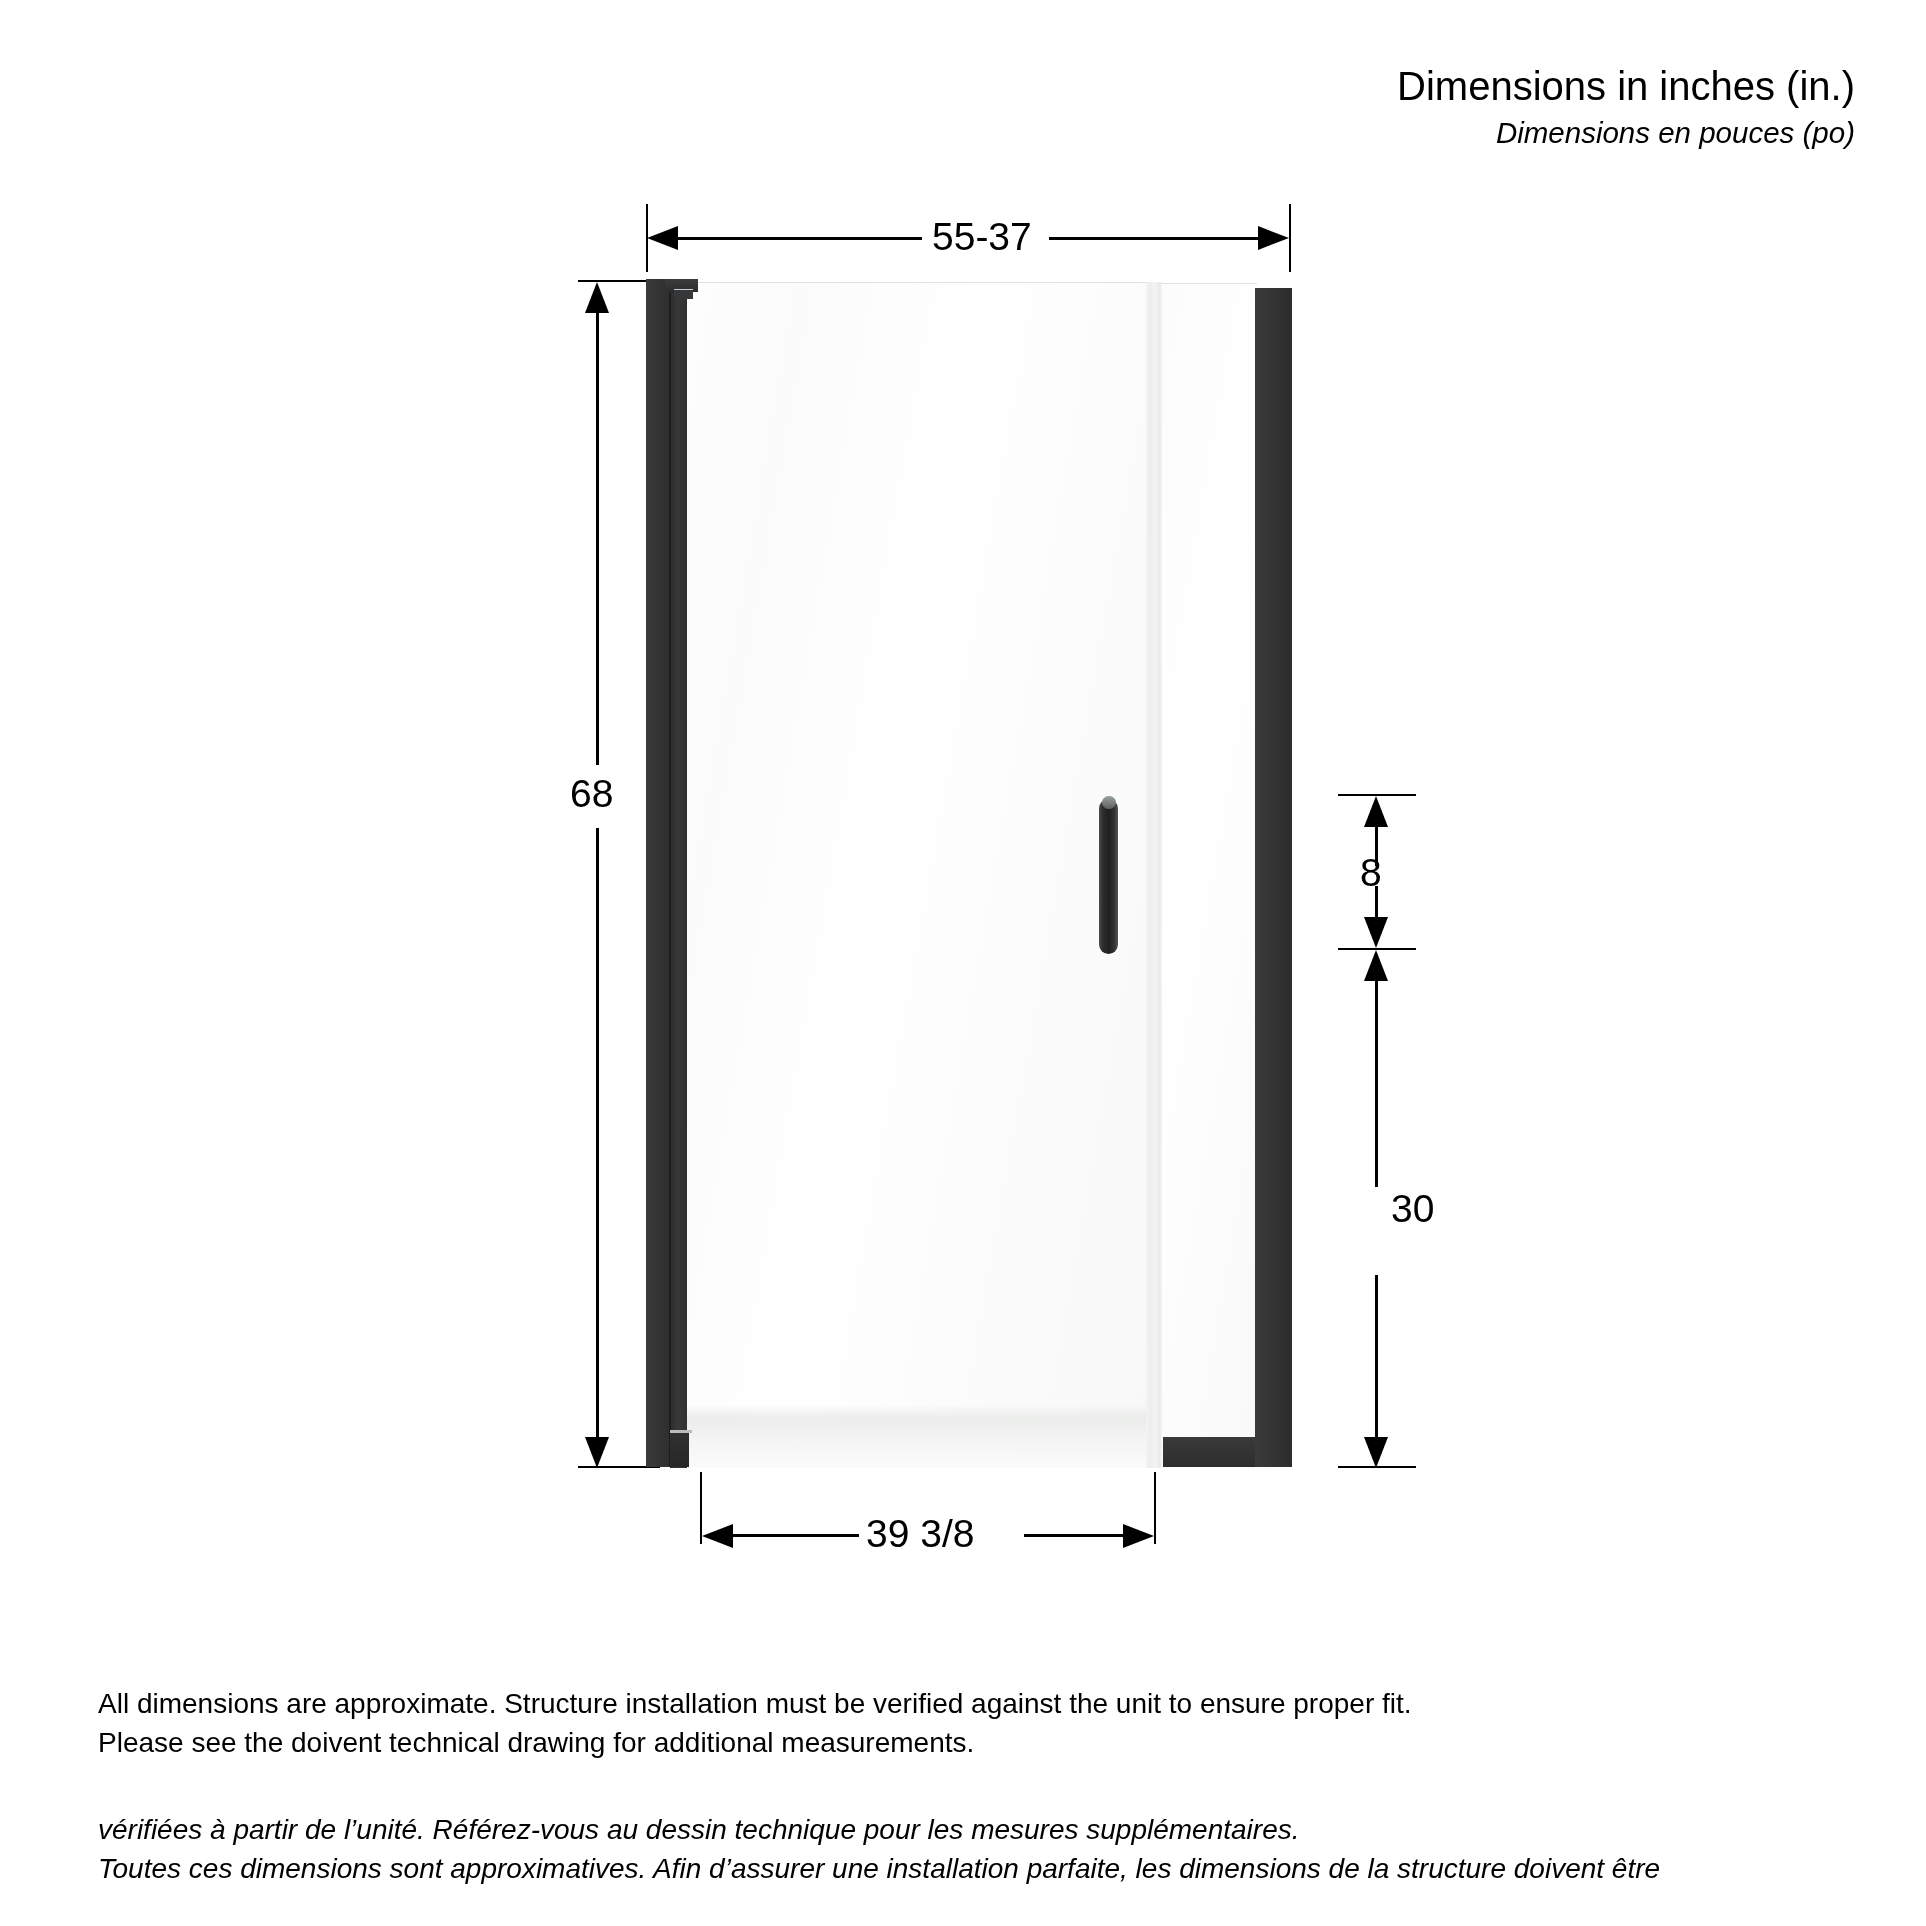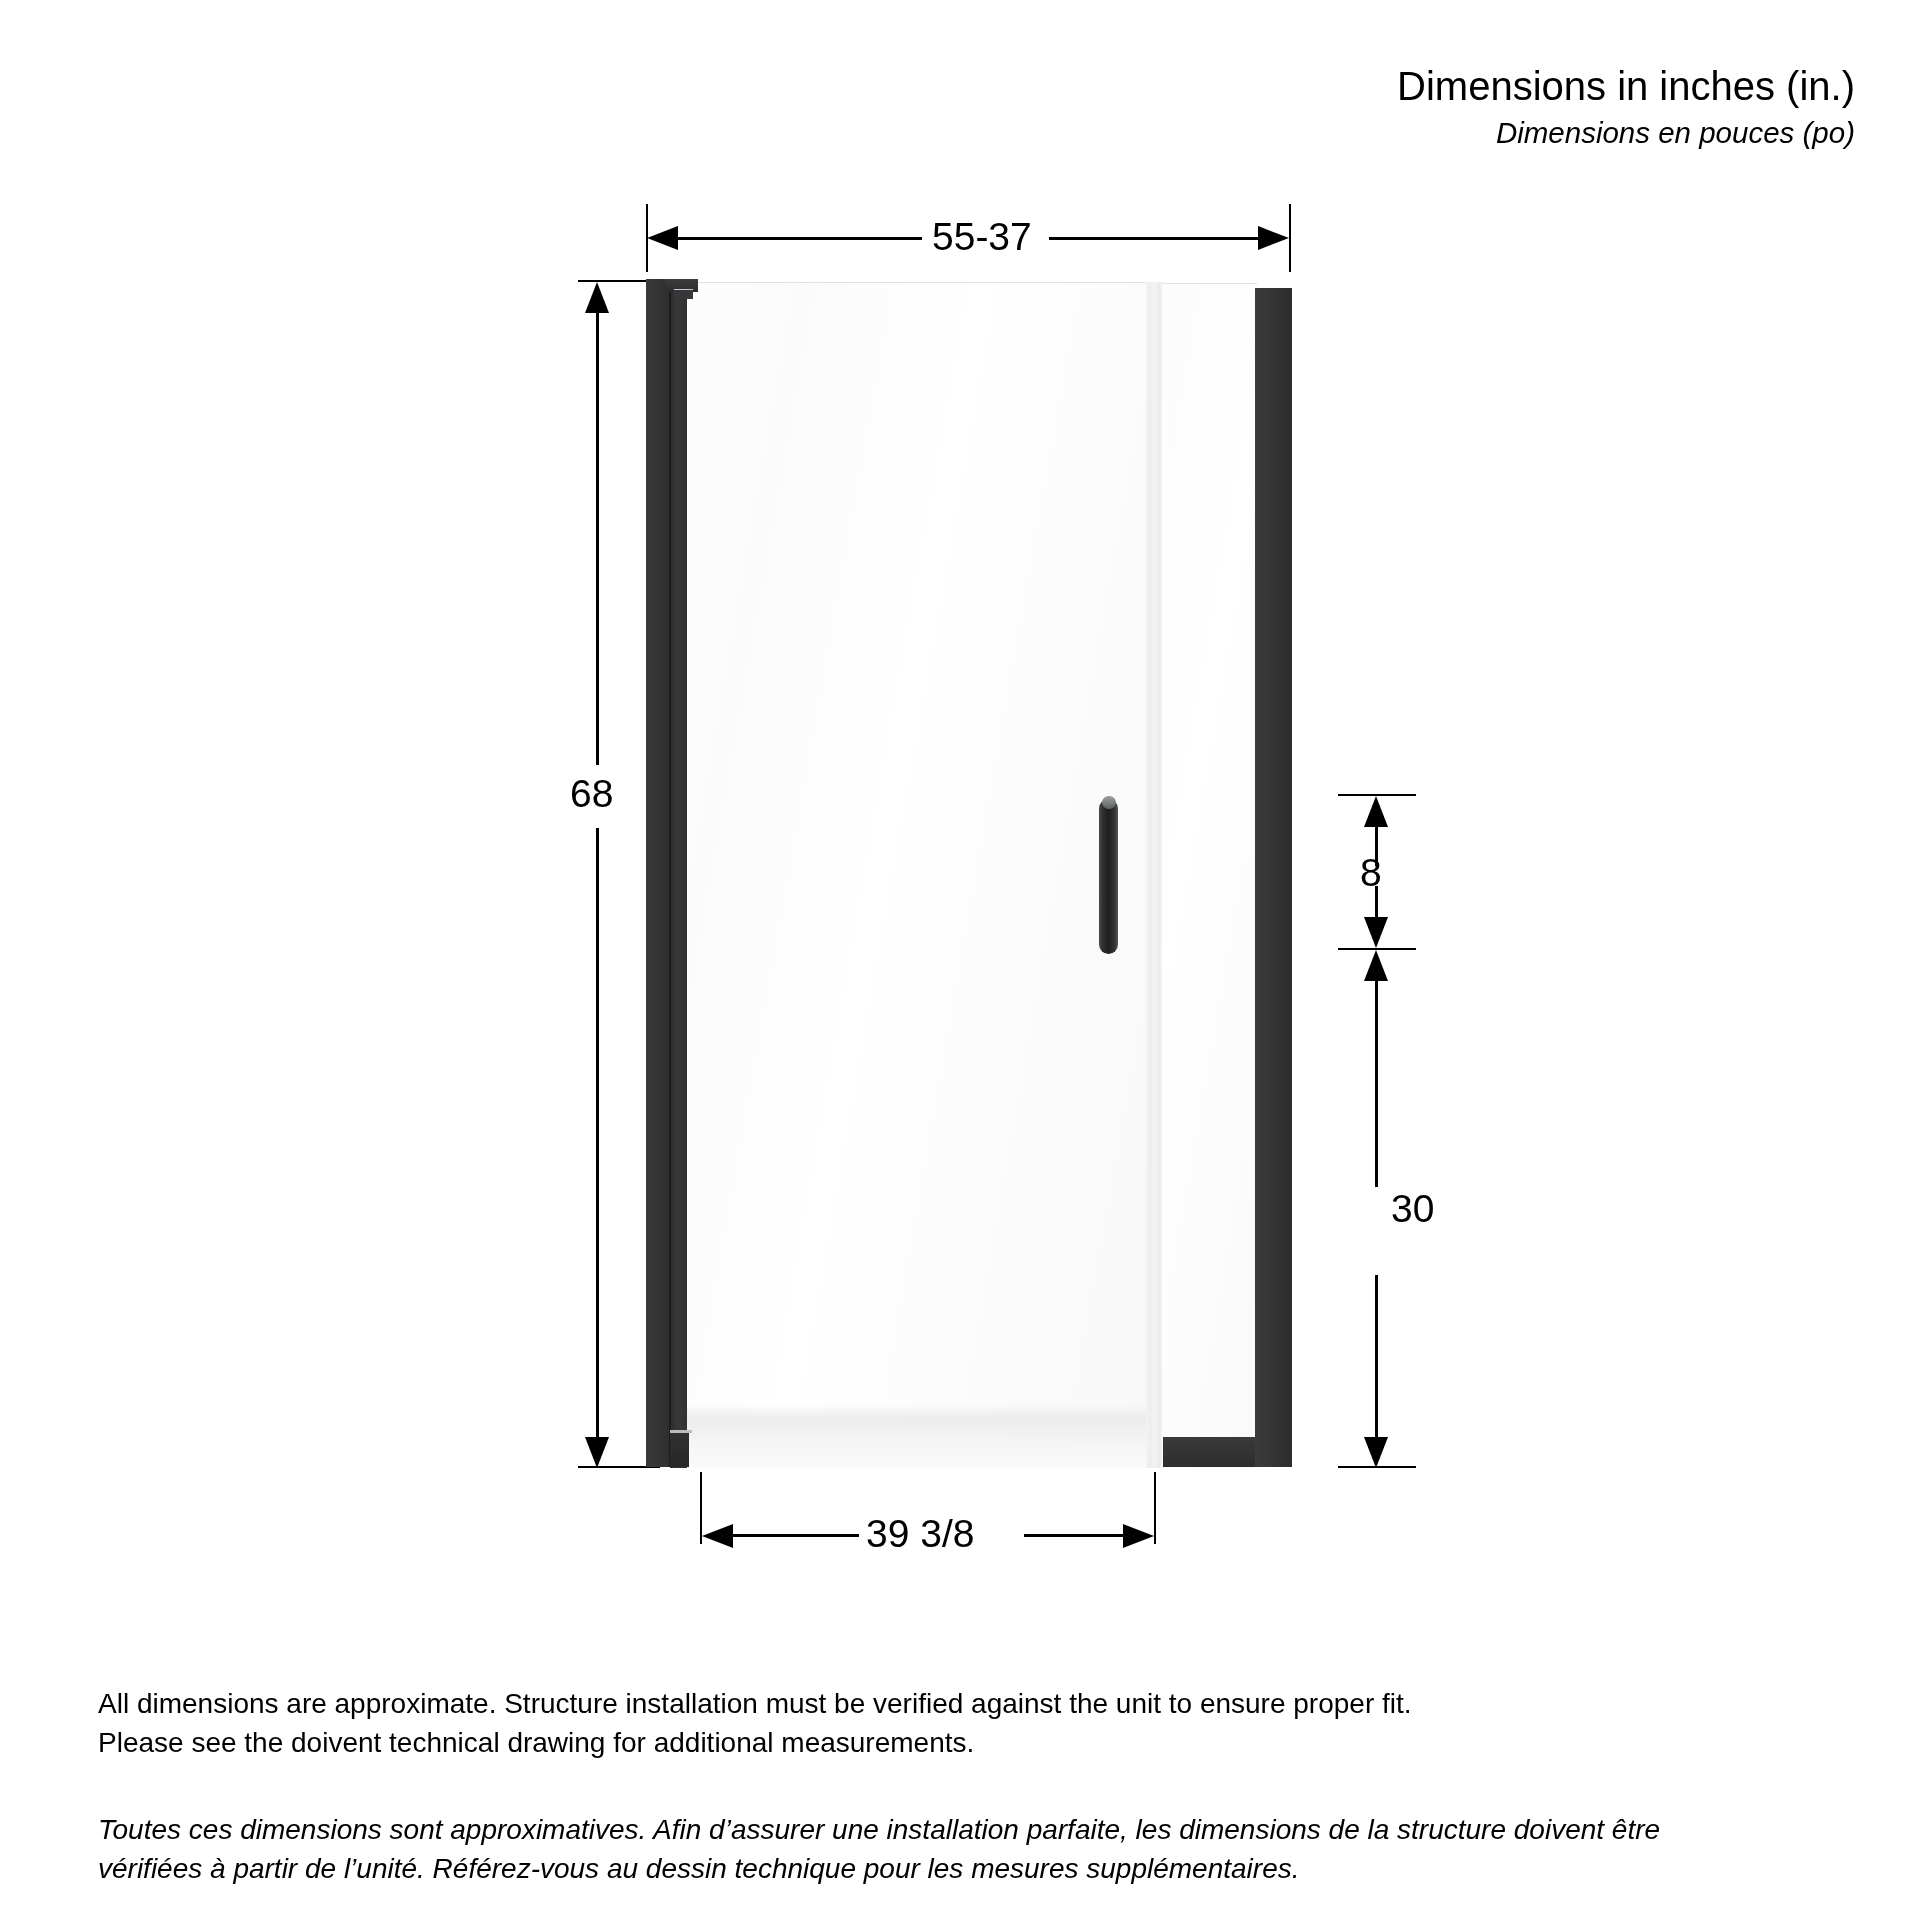--- a/index.html
+++ b/index.html
@@ -366,17 +366,17 @@
   <div class="dim-label" style="left:866px; top:1514px;">39 3/8</div>
 
 </div>
 
 <div id="footer-block">
   <div id="footer-note-en">
     <p class="footer-para">All dimensions are approximate. Structure installation must be verified against the unit to ensure proper fit.</p>
     <p class="footer-para">Please see the doivent technical drawing for additional measurements.</p>
   </div>
   <div id="footer-note-fr">
+    <p class="footer-para is-italic">vérifiées à partir de l’unité. Référez-vous au dessin technique pour les mesures supplémentaires.</p>
     <p class="footer-para is-italic">Toutes ces dimensions sont approximatives. Afin d’assurer une installation parfaite, les dimensions de la structure doivent être</p>
-    <p class="footer-para is-italic">vérifiées à partir de l’unité. Référez-vous au dessin technique pour les mesures supplémentaires.</p>
   </div>
 </div>
 
 
 </body></html>

